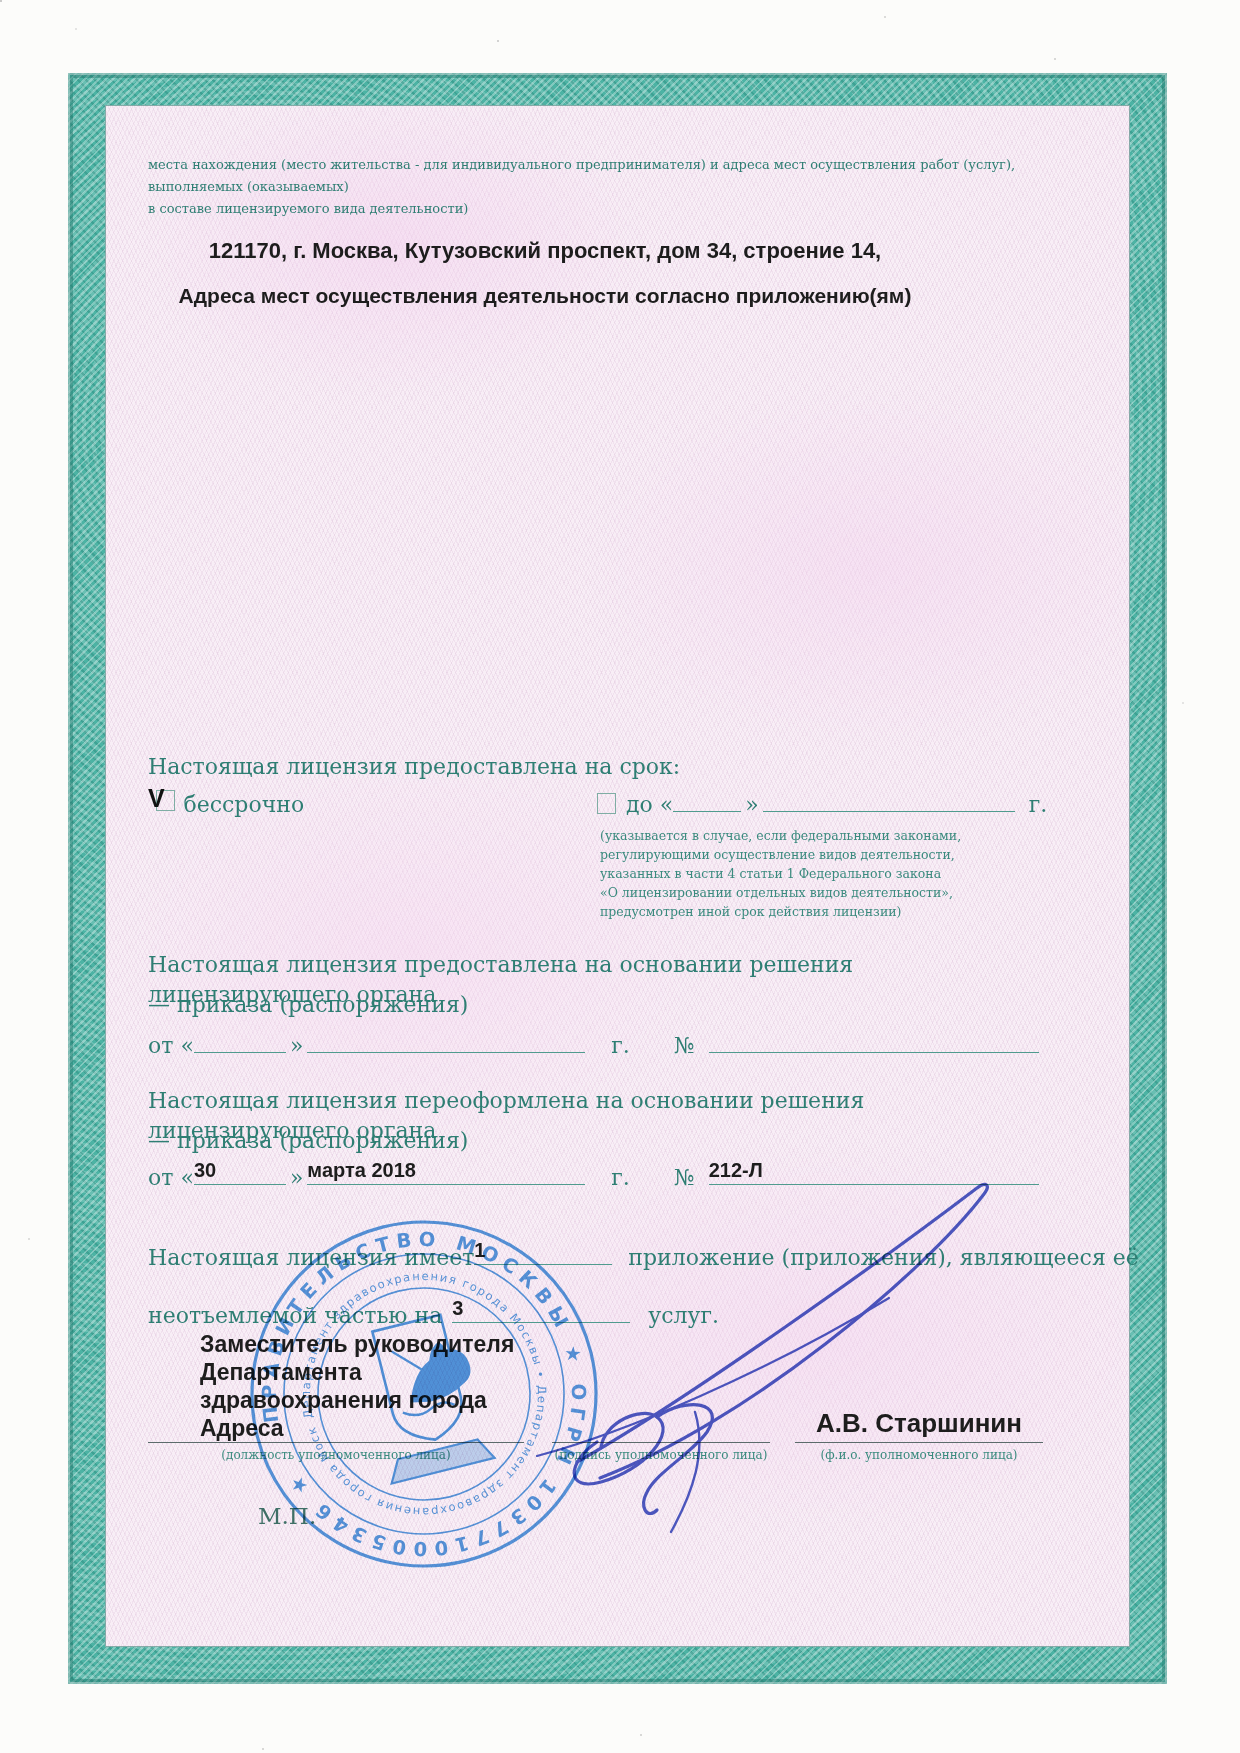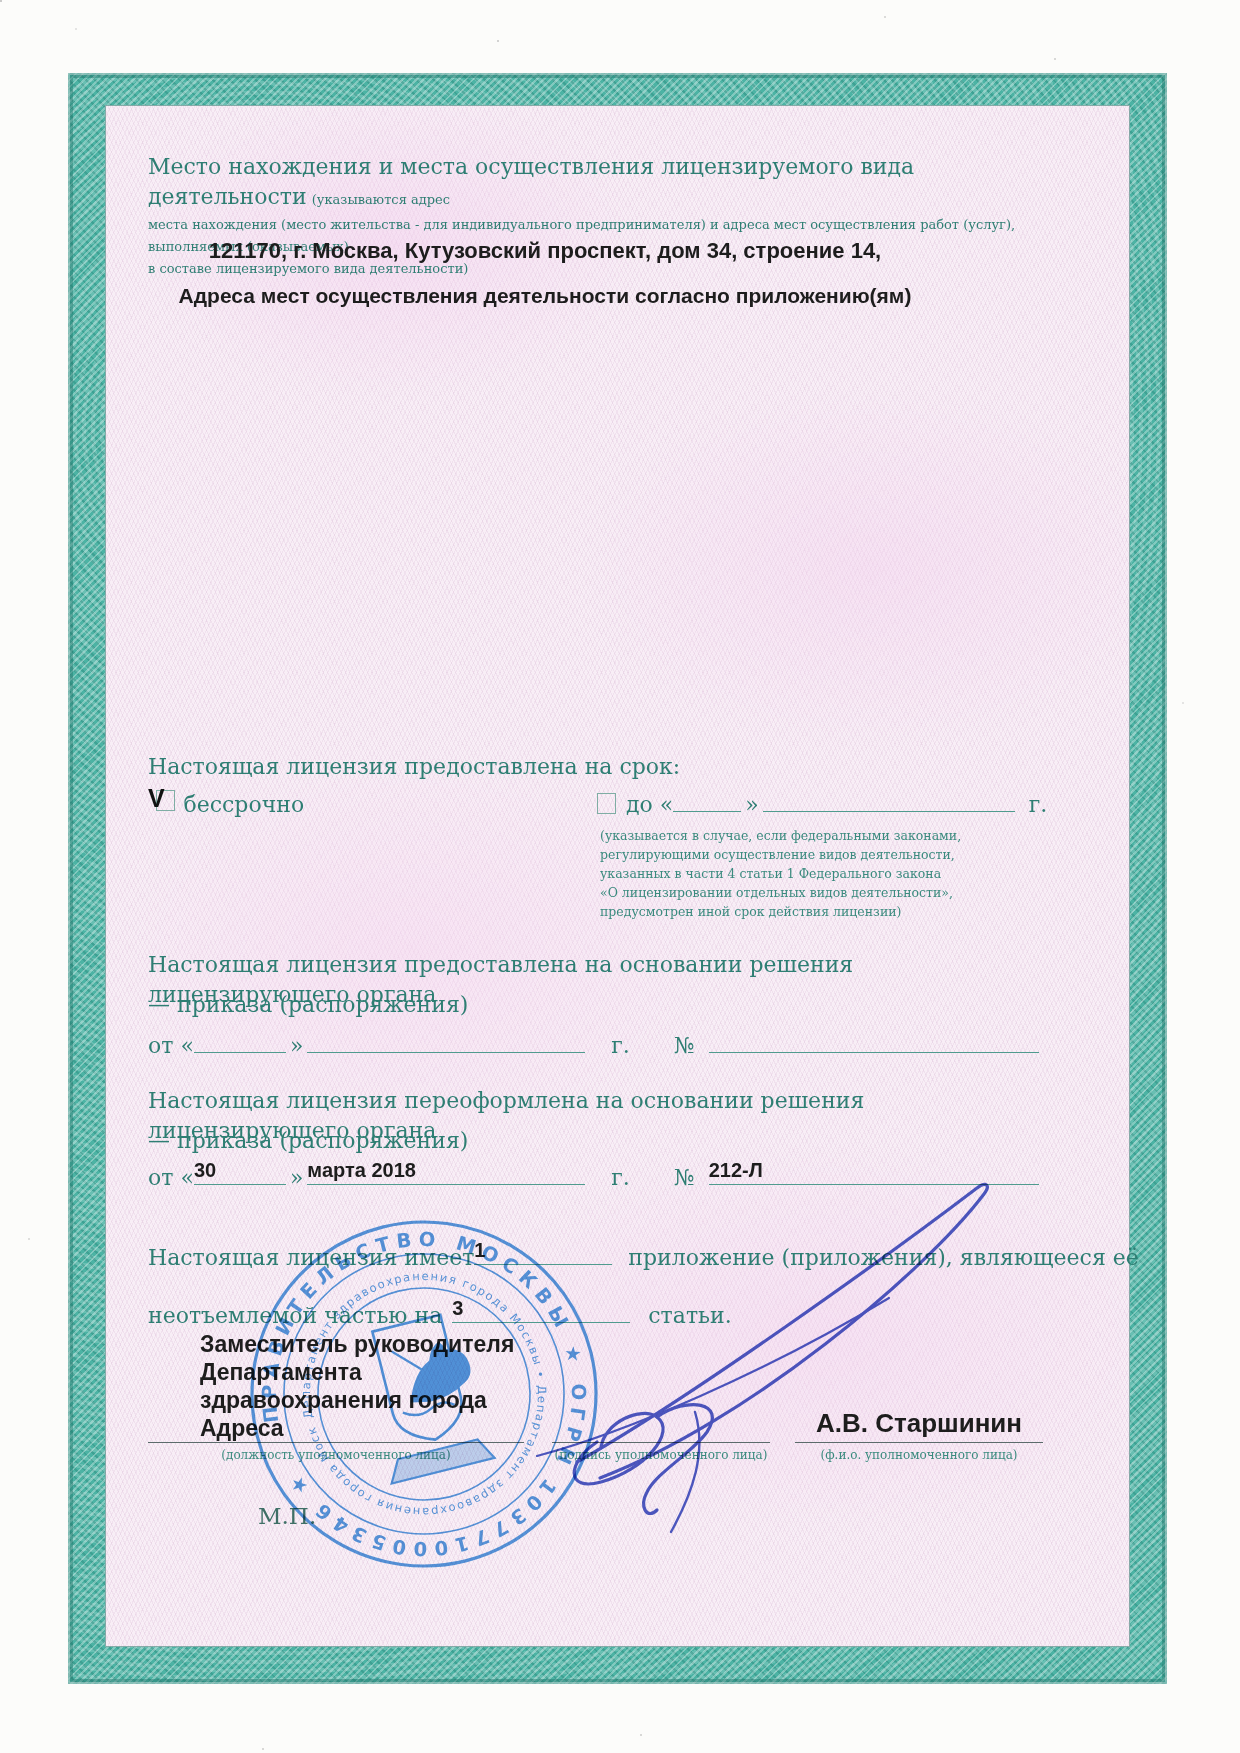--- a/index.html
+++ b/index.html
@@ -65,24 +65,20 @@
 <body>
 
 <div class="page">
   <div class="specks"></div>
 
   <div class="frame">
     <div class="paper"></div>
   </div>
 
   <div class="abs serif" style="left:148px;top:152px;width:880px;">
-    <div>
-      <span class="t22">Место нахождения и места осуществления лицензируемого вида деятельности</span>
-      <span class="t13">(указываются адрес</span>
-    </div>
     <div class="t13" style="margin-top:2px;">места нахождения (место жительства - для индивидуального предпринимателя) и адреса мест осуществления работ (услуг), выполняемых (оказываемых)</div>
     <div class="t13">в составе лицензируемого вида деятельности)</div>
   </div>
 
   <div class="abs" style="left:140px;top:236px;width:810px;text-align:center;">
     <div class="bold-black" style="font-size:22px;line-height:30px;">121170, г. Москва, Кутузовский проспект, дом 34, строение 14,</div>
     <div class="bold-black" style="font-size:21px;line-height:28px;margin-top:16px;">Адреса мест осуществления деятельности согласно приложению(ям)</div>
   </div>
 
   <div class="abs serif t22" style="left:148px;top:752px;">Настоящая лицензия предоставлена на срок:</div>
@@ -164,21 +160,21 @@
     <span class="gap" style="width:16px;"></span>
     <span>приложение (приложения), являющееся её</span>
   </div>
   <div class="abs row serif" style="left:148px;top:1296px;">
     <span>неотъемлемой частью на</span>
     <span class="gap" style="width:10px;"></span>
     <span class="blank" style="width:178px;">
         <i class="val">3</i>
       </span>
     <span class="gap" style="width:18px;"></span>
-    <span>статьи.</span>
+    <span>услуг.</span>
   </div>
 
   <div class="abs bold-black" style="left:200px;top:1330px;font-size:23px;line-height:28px;">
     <div>Заместитель руководителя</div>
     <div>Департамента</div>
     <div>здравоохранения города</div>
     <div>Адреса</div>
   </div>
 
   <div class="hline" style="left:148px;top:1442px;width:376px;"></div>

